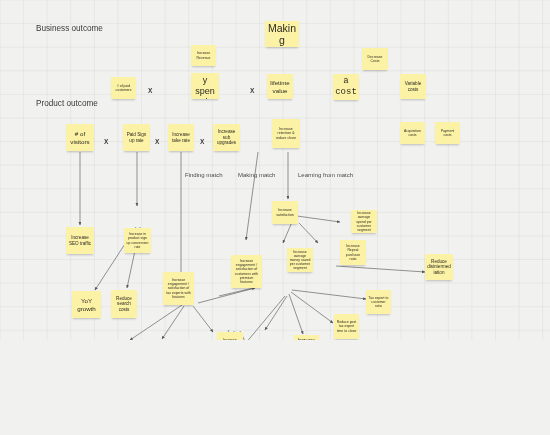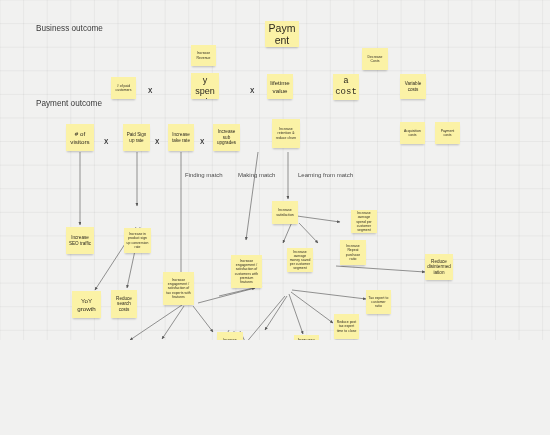--- a/index.html
+++ b/index.html
@@ -92,33 +92,33 @@
       <path d="M287,296 L265,330"></path>
       <path d="M285,296 L240,350"></path>
       <path d="M229,330 L205,378"></path>
       <path d="M234,331 L233,377"></path>
       <path d="M240,331 L262,377"></path>
       <path d="M306,356 L306,388"></path>
     </g>
   </svg>
 
   <div class="caption section" style="left:36px; top:24px;">Business outcome</div>
-  <div class="caption section" style="left:36px; top:99px;">Payment outcome</div>
+  <div class="caption section" style="left:36px; top:99px;">Product outcome</div>
 
   <div class="caption phase" style="left:185px; top:172px;">Finding match</div>
   <div class="caption phase" style="left:238px; top:172px;">Making match</div>
   <div class="caption phase" style="left:298px; top:172px;">Learning from match</div>
 
   <div class="caption op" style="left:148px; top:87px;">X</div>
   <div class="caption op" style="left:250px; top:87px;">X</div>
   <div class="caption op" style="left:104px; top:138px;">X</div>
   <div class="caption op" style="left:155px; top:138px;">X</div>
   <div class="caption op" style="left:200px; top:138px;">X</div>
 
-  <div class="note xlarge" style="left:265px; top:21px; width:34px; height:26px;">Payment</div>
+  <div class="note xlarge" style="left:265px; top:21px; width:34px; height:26px;">Making</div>
 
   <div class="note tiny" style="left:191px; top:45px; width:25px; height:21px;">Increase Revenue</div>
 
   <div class="note tiny" style="left:362px; top:48px; width:26px; height:22px;">Decrease Costs</div>
 
   <div class="note tiny" style="left:111px; top:77px; width:25px; height:22px;"># of paid customers</div>
 
   <div class="note large" style="left:191px; top:73px; width:28px; height:26px;">Yearly spend</div>
 
   <div class="note medium" style="left:267px; top:74px; width:26px; height:25px;">lifetime value</div>

